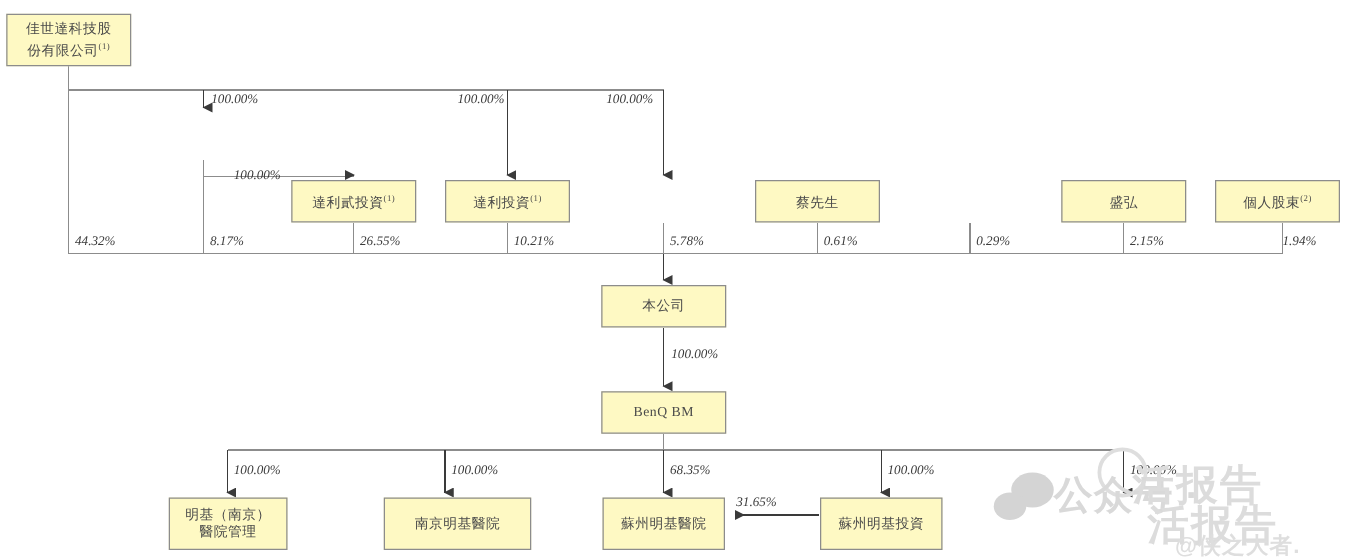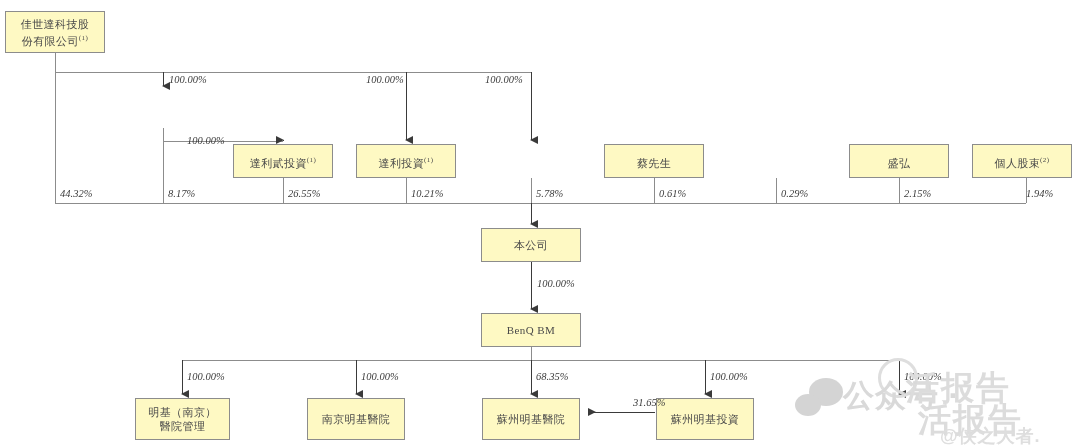--- a/index.html
+++ b/index.html
@@ -202,21 +202,21 @@
 
   <div class="node" style="left:481px; top:313px; width:100px; height:34px;">
     <span class="lbl"><span>BenQ BM</span></span>
   </div>
 
   <div class="node" style="left:135px; top:398px; width:95px; height:42px;">
     <span class="lbl"><span>明基（南京）
 醫院管理</span></span>
   </div>
 
-  <div class="node" style="left:307px; top:398px; width:98px; height:42px;">
+  <div class="node" style="left:307px; top:398px; width:118px; height:42px;">
     <span class="lbl"><span>南京明基醫院</span></span>
   </div>
 
   <div class="node" style="left:482px; top:398px; width:98px; height:42px;">
     <span class="lbl"><span>蘇州明基醫院</span></span>
   </div>
 
   <div class="node" style="left:656px; top:398px; width:98px; height:42px;">
     <span class="lbl"><span>蘇州明基投資</span></span>
   </div>
@@ -237,21 +237,21 @@
   <div class="pct" style="left:904px; top:188px;">2.15%</div>
   <div class="pct" style="left:1026px; top:188px;">1.94%</div>
 
   <div class="pct" style="left:537px; top:278px;">100.00%</div>
 
   <div class="pct" style="left:187px; top:371px;">100.00%</div>
   <div class="pct" style="left:361px; top:371px;">100.00%</div>
   <div class="pct" style="left:536px; top:371px;">68.35%</div>
   <div class="pct" style="left:710px; top:371px;">100.00%</div>
   <div class="pct" style="left:904px; top:371px;">100.00%</div>
-  <div class="pct" style="left:633px; top:397px;">31.65%</div>
+  <div class="pct" style="left:589px; top:397px;">31.65%</div>
 
   <div class="wm wm-bubbles">
     <div class="wm-bub wm-b1"></div>
     <div class="wm-bub wm-b2"></div>
   </div>
   <div class="wm wm-ring"></div>
   <div class="wm wm-line1">公众号 ·</div>
   <div class="wm wm-line2">活报告</div>
   <div class="wm wm-line3">活报告</div>
   <div class="wm wm-line4">@侠之大者.</div>

